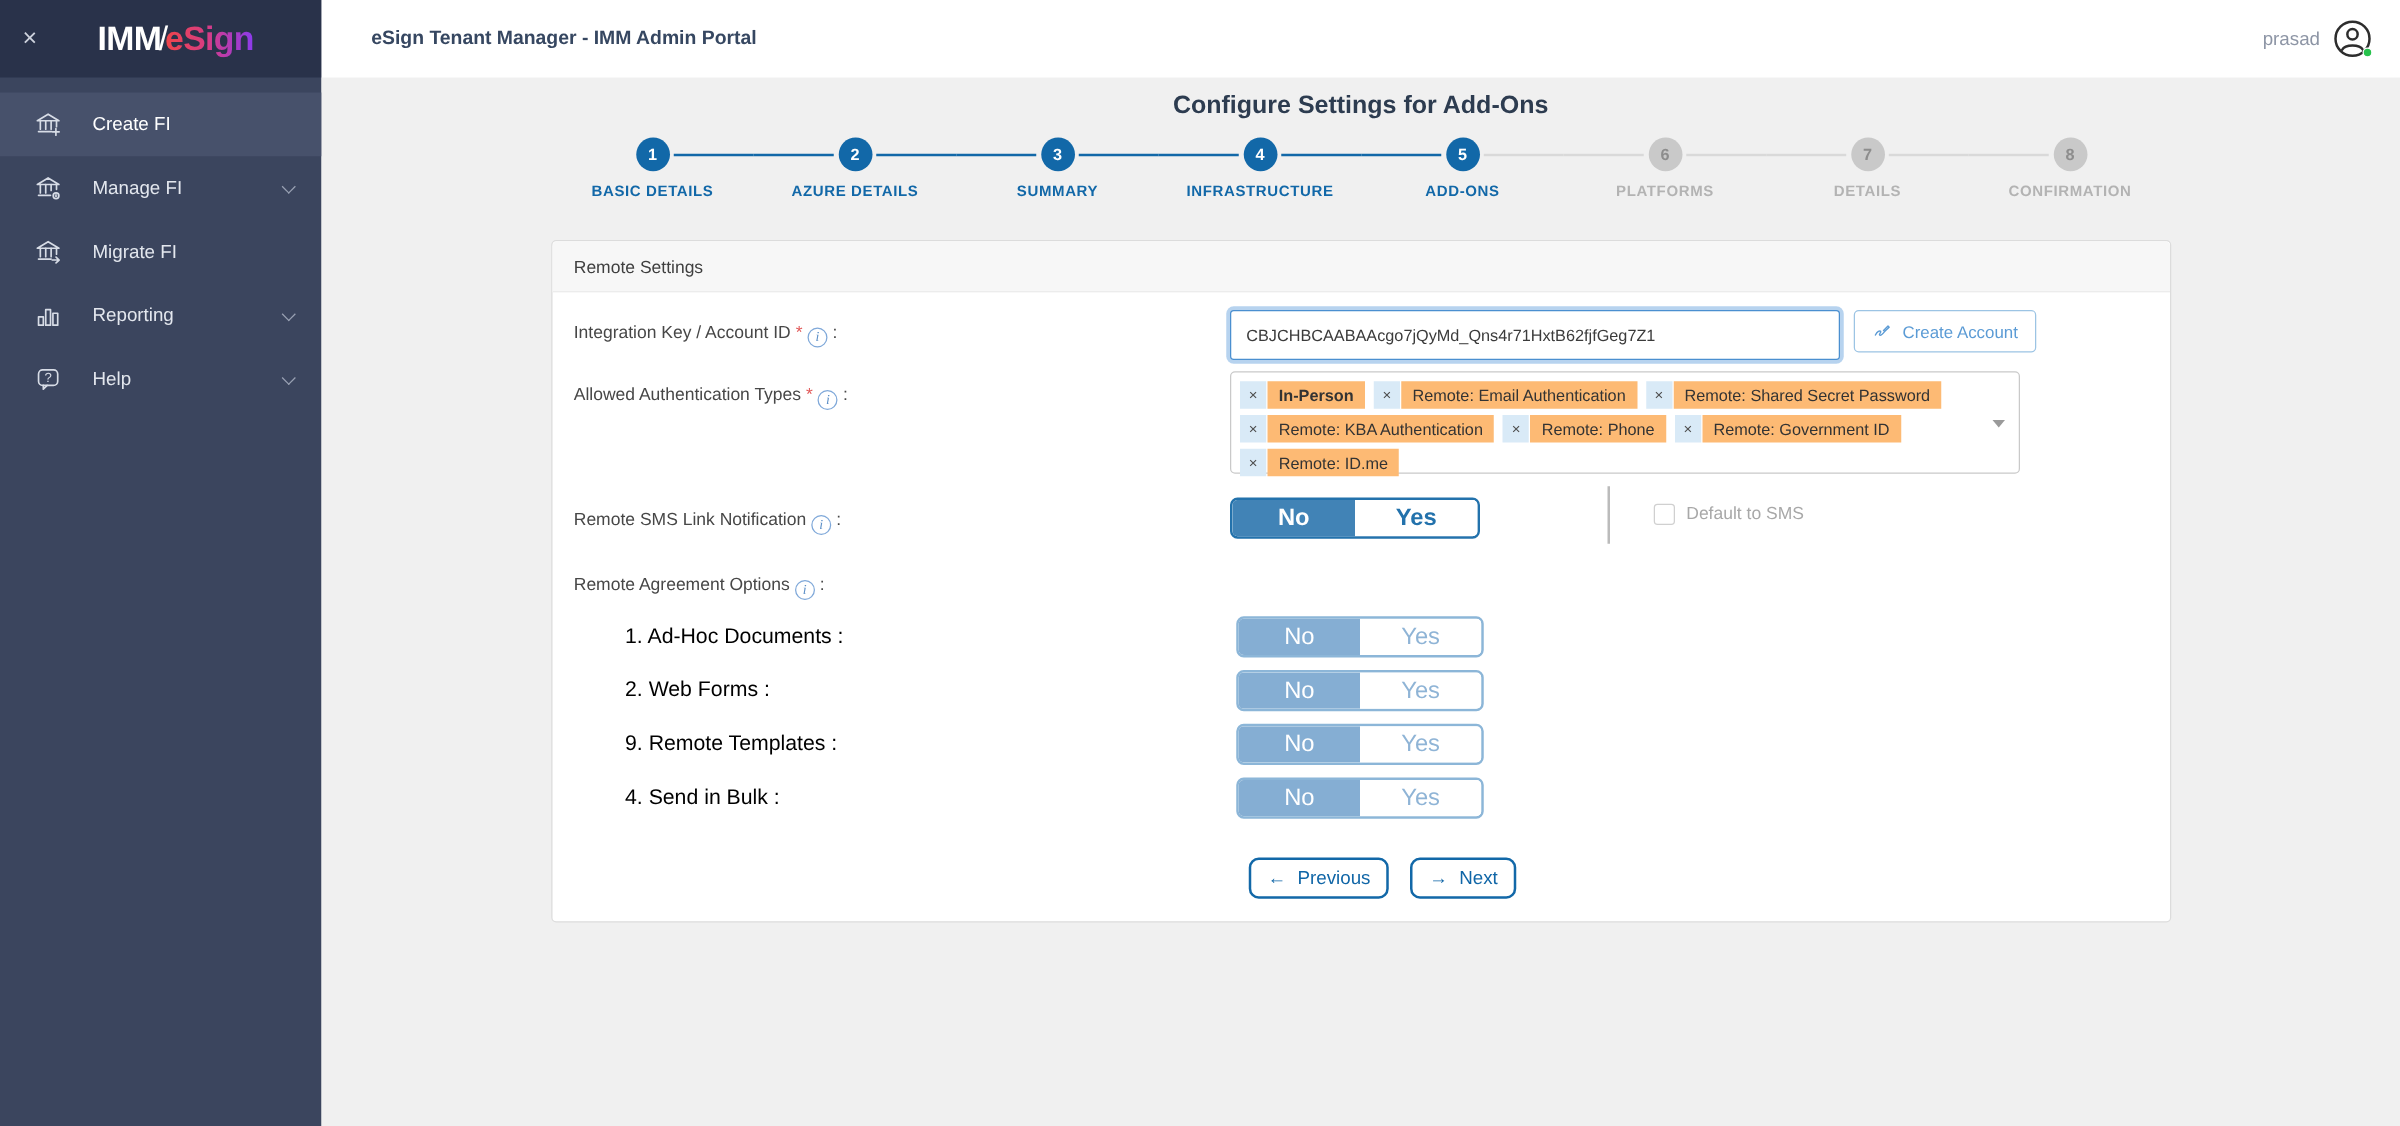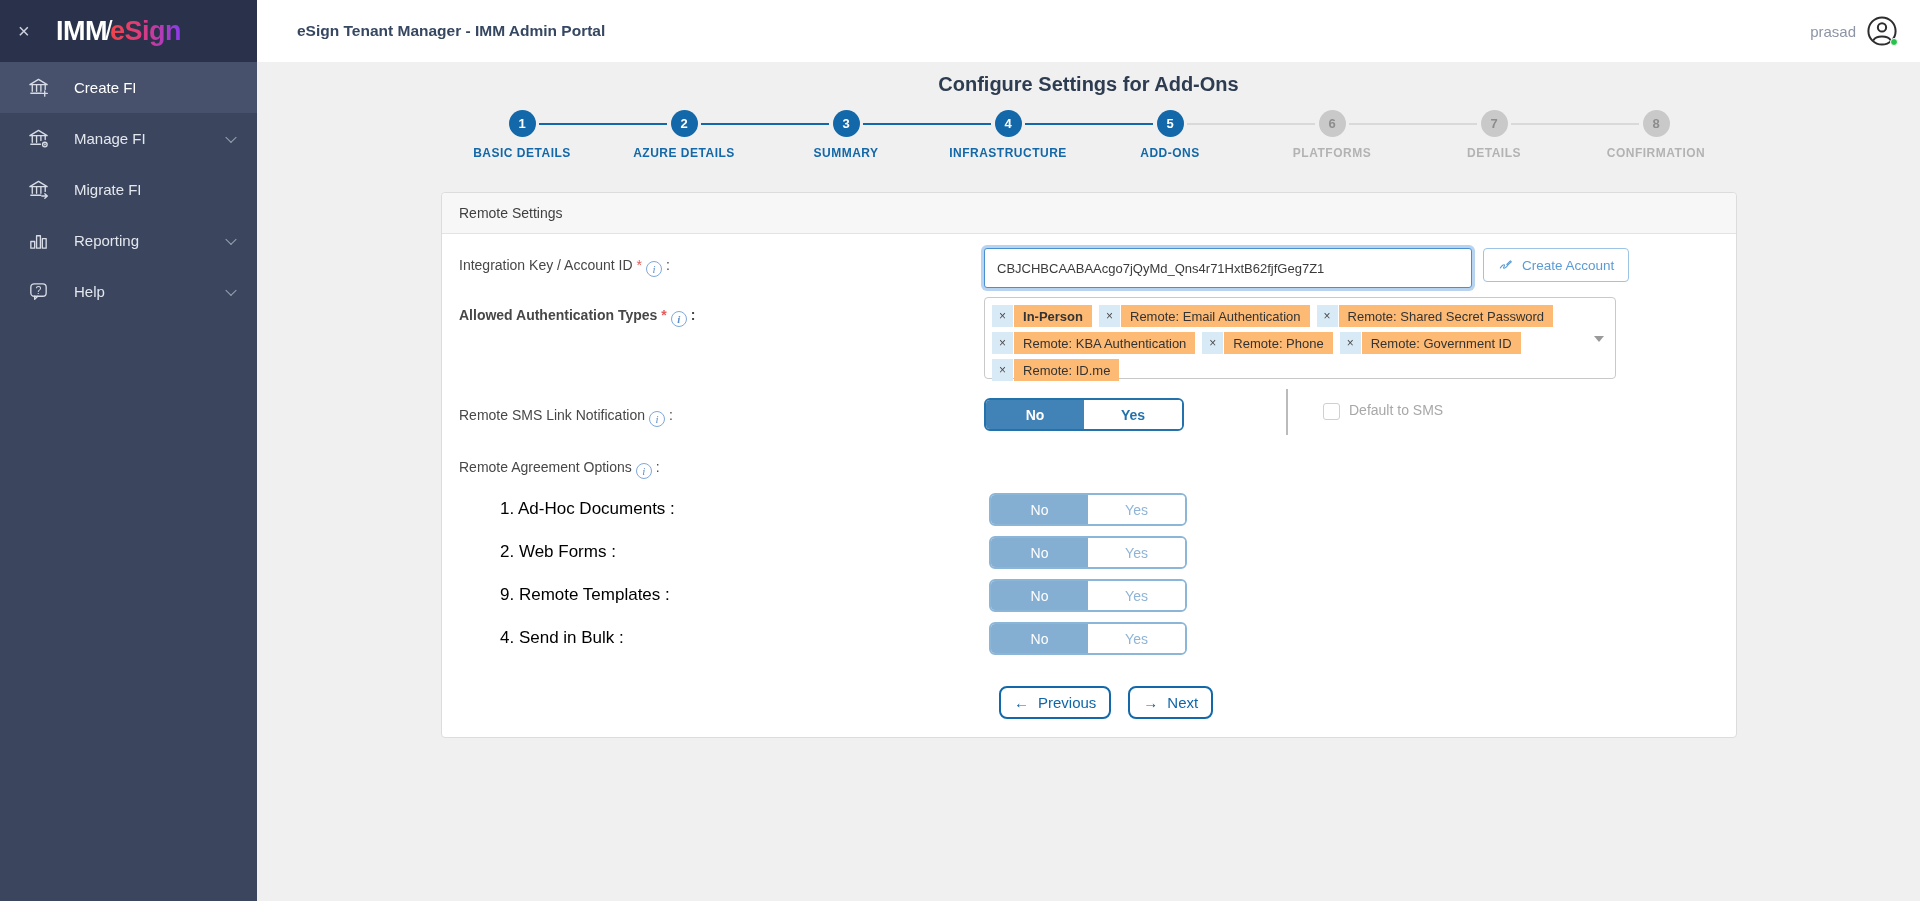--- a/index.html
+++ b/index.html
@@ -5,26 +5,26 @@
   * { margin:0; padding:0; box-sizing:border-box; }
   html,body { width:1920px; height:901px; }
   body { font-family:"Liberation Sans", sans-serif; background:#f0f0f0; }
   .app { position:relative; width:1920px; height:901px; overflow:hidden; background:#f0f0f0; }
 
   
   .sidebar { position:absolute; left:0; top:0; bottom:0; width:257px; background:#3b455e; z-index:5; }
   .logo-bar { height:62px; background:#29324a; display:flex; align-items:center; padding:0 18px; }
   .close-x { color:#cdd2dd; font-size:20px; line-height:1; cursor:pointer; width:26px; }
   .logo { font-size:27px; font-weight:700; letter-spacing:-0.5px; margin-left:12px; }
-  .logo .imm { color:#ffffff; }
+  .logo .imm { color:#ffffff;margin-left:22px; }
   .logo .slash { color:#ffffff; font-weight:400; margin:0 -2px; }
   .logo .esign { background:linear-gradient(90deg,#ef4549 0%,#d63c85 48%,#8a3bee 100%);
                  -webkit-background-clip:text; background-clip:text;
                  -webkit-text-fill-color:transparent; color:transparent; }
-  .menu { padding-top:0; }
+  .menu { padding-top:12px; }
   .menu-item { height:51px; display:flex; align-items:center; padding:0 22px 0 26px; color:#e3e7ee; cursor:pointer; position:relative; }
   .menu-item.active { background:#47516b; color:#ffffff; }
   .menu-item .mi-icon { width:24px; height:24px; color:#d7dce6; flex:0 0 24px; display:flex; align-items:center; justify-content:center; }
   .menu-item .mi-label { margin-left:24px; font-size:15px; }
   .chev { position:absolute; right:22px; top:50%; width:8px; height:8px; border-right:1.6px solid #99a1b3; border-bottom:1.6px solid #99a1b3; transform:translateY(-70%) rotate(45deg); }
 
   
   .topbar { position:absolute; left:257px; right:0; top:0; height:62px; background:#ffffff; display:flex; align-items:center; }
   .app-title { margin-left:40px; font-size:15.5px; font-weight:700; color:#364761; }
   .user-area { position:absolute; right:22px; top:0; height:62px; display:flex; align-items:center; gap:10px; }
@@ -77,21 +77,21 @@
   .tag .x { background:#d9eaf7; padding:0 7px; display:flex; align-items:center; font-size:12px; color:#4d4d4d;
             margin-right:1px; cursor:pointer; }
   .tag .t { background:#fdba74; padding:0 9px; display:flex; align-items:center; white-space:nowrap; }
   .tag .t.bold { font-weight:700; }
   .tagbox .dd-caret { position:absolute; right:11px; top:50%; margin-top:-2px; width:0; height:0;
                       border-left:5px solid transparent; border-right:5px solid transparent; border-top:6px solid #9a9a9a; cursor:pointer; }
 
   
   .toggle { position:absolute; display:flex; overflow:hidden; cursor:pointer; }
   .toggle.primary { left:542px; top:205px; width:200px; height:33px; border:2px solid #2372ac; border-radius:6px; }
-  .toggle .half { flex:1 1 0; display:flex; align-items:center; justify-content:center; font-size:14px; font-weight:700; }
+  .toggle .half { flex:1 1 0; display:flex; align-items:center; justify-content:center; font-size:19px; font-weight:700; }
   .toggle.primary .half.sel { background:#4183b6; color:#ffffff; }
   .toggle.primary .half.unsel { background:#ffffff; color:#2372ac; }
   .toggle.secondary { width:198px; height:33px; border:2px solid #8cb6d8; border-radius:6px; }
   .toggle.secondary .half.sel { background:#85aed3; color:#ffffff; font-weight:400; }
   .toggle.secondary .half.unsel { background:#ffffff; color:#8fb4d6; font-weight:400; }
 
   .vdivider { position:absolute; left:844px; top:196px; width:2px; height:46px; background:#bbbbbb; }
   .sms-check { position:absolute; left:881px; top:210px; width:17px; height:17px; border:1px solid #d0d0d0;
                border-radius:3px; background:#fff; cursor:pointer; }
   .sms-check-label { position:absolute; left:907px; top:209px; font-size:14px; color:#a8a8a8; }
@@ -254,21 +254,21 @@
     <button class="create-btn">
       <span style="display:inline-flex;">
         <svg viewBox="0 0 24 24" width="16" height="16" fill="none" stroke="currentColor" stroke-width="1.7" stroke-linecap="round" stroke-linejoin="round">
             <path d="M3.5 16.5c2.2-4.2 5.2-5.6 6.3-4.5 1.1 1.1-2.4 3.4-1.3 4.5 1.1 1.1 4.2-1.2 6-4.2"></path>
             <path d="M14.5 12.3l5.5-5.1-1.4-1.4-5.4 5.2"></path>
           </svg>
       </span>
       <span>Create Account</span>
     </button>
 
-    <div class="flabel" style="top:112px;font-weight:bold;">
+    <div class="flabel" style="top:112px;">
       <span>Allowed Authentication Types</span><span class="req">*</span><span class="info-i">i</span><span>:</span>
     </div>
     <div class="tagbox">
       <span class="tag">
           <span class="x">×</span>
           <span class="t bold">In-Person</span>
         </span>
       <span class="tag">
           <span class="x">×</span>
           <span class="t">Remote: Email Authentication</span>

